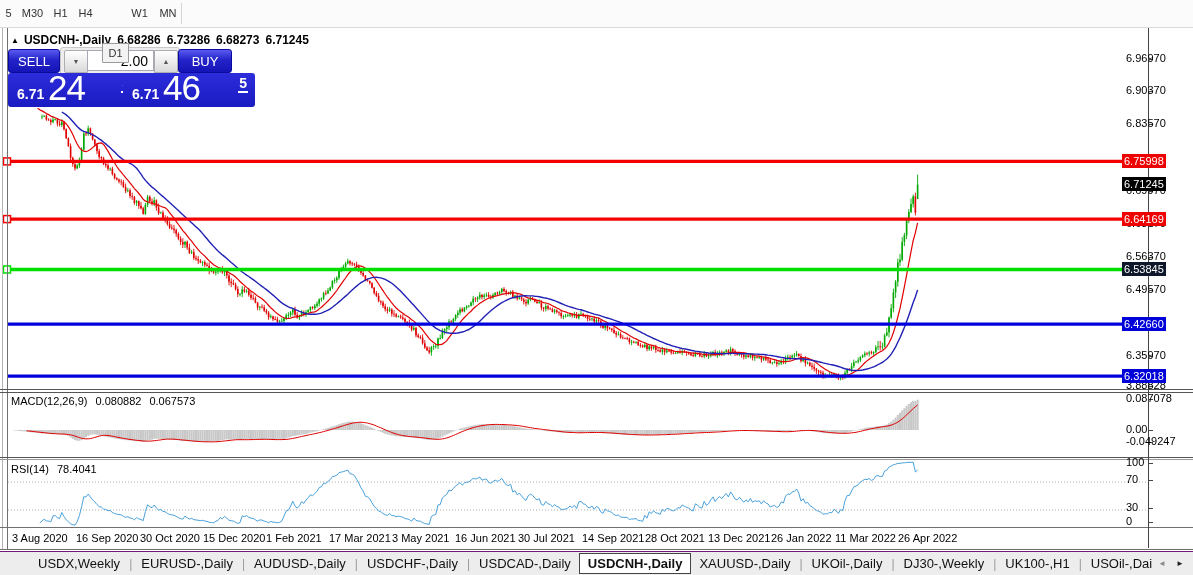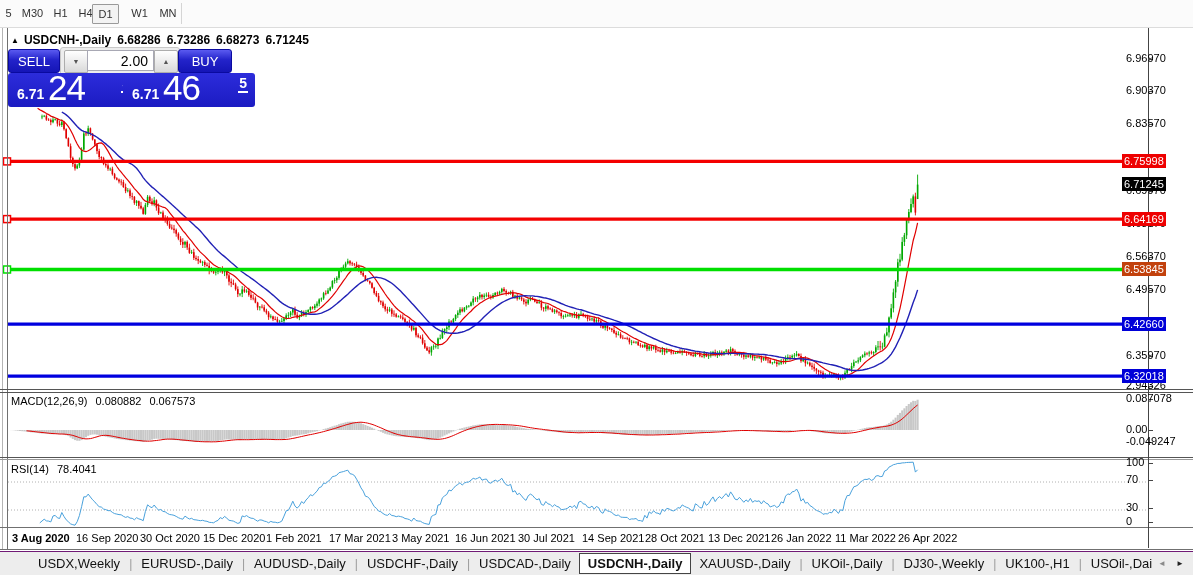--- a/index.html
+++ b/index.html
@@ -1348,21 +1348,21 @@
     <line x1="1148.5" y1="508.5" x2="1153" y2="508.5" stroke="#444444" stroke-width="1"></line>
     <line x1="1148.5" y1="522.5" x2="1153" y2="522.5" stroke="#444444" stroke-width="1"></line>
   </svg>
 
 <div class="toolbar">
   <div class="tbsep"></div>
 <div class="tf" style="left: 2px; width: 13px;">5</div>
     <div class="tf" style="left: 17px; width: 31px;">M30</div>
     <div class="tf" style="left: 49px; width: 23px;">H1</div>
     <div class="tf" style="left: 74px; width: 23px;">H4</div>
-    <div class="tf active" style="left: 92px; width: 25px;">D1</div>
+    <div class="tf active" style="left: 102px; width: 25px; margin-top: 39px;">D1</div>
     <div class="tf" style="left: 128px; width: 23px;">W1</div>
     <div class="tf" style="left: 154px; width: 28px;">MN</div>
   </div>
 
 <div class="chart-title"><span class="mk">▲</span><span>USDCNH-,Daily</span><span class="v">6.68286</span><span class="v">6.73286</span><span class="v">6.68273</span><span class="v">6.71245</span>
 </div>
 
 <div class="trade-panel">
   <div class="spin-bezel"></div>
   <button class="tp-btn sell">SELL</button>
@@ -1394,38 +1394,38 @@
 
 <div id="price-axis">
     <div class="pa-label" style="top: 52px;">6.96970</div>
     <div class="pa-label" style="top: 84px;">6.90370</div>
     <div class="pa-label" style="top: 117px;">6.83570</div>
     <div class="pa-label" style="top: 184px;">6.69970</div>
     <div class="pa-label" style="top: 217px;">6.63170</div>
     <div class="pa-label" style="top: 250px;">6.56370</div>
     <div class="pa-label" style="top: 283px;">6.49570</div>
     <div class="pa-label" style="top: 349px;">6.35970</div>
-    <div class="pa-label" style="top: 379px;">2.94326</div>
+    <div class="pa-label" style="top: 379px;">3.88828</div>
     <div class="pa-label" style="top: 392px;">0.087078</div>
     <div class="pa-label" style="top: 423px;">0.00</div>
     <div class="pa-label" style="top: 435px;">-0.049247</div>
     <div class="pa-label" style="top: 456px;">100</div>
     <div class="pa-label" style="top: 473px;">70</div>
     <div class="pa-label" style="top: 501px;">30</div>
     <div class="pa-label" style="top: 515px;">0</div>
     <div class="pa-tag" style="top: 154px; background: rgb(238, 0, 0);">6.75998</div>
     <div class="pa-tag" style="top: 177px; background: rgb(0, 0, 0);">6.71245</div>
     <div class="pa-tag" style="top: 212px; background: rgb(238, 0, 0);">6.64169</div>
-    <div class="pa-tag" style="top: 262px; background: #c2410c;">6.53845</div>
+    <div class="pa-tag" style="top: 262px; background: #0f172a;">6.53845</div>
     <div class="pa-tag" style="top: 317px; background: rgb(0, 0, 216);">6.42660</div>
     <div class="pa-tag" style="top: 369px; background: rgb(0, 0, 216);">6.32018</div>
   </div>
 
 <div id="date-axis">
-    <div class="da-label" style="left: 12px; font-weight: bold;">3 Aug 2020</div>
+    <div class="da-label" style="left: 12px;">3 Aug 2020</div>
     <div class="da-label" style="left: 76px;">16 Sep 2020</div>
     <div class="da-label" style="left: 140px;">30 Oct 2020</div>
     <div class="da-label" style="left: 203px;">15 Dec 2020</div>
     <div class="da-label" style="left: 266px;">1 Feb 2021</div>
     <div class="da-label" style="left: 329px;">17 Mar 2021</div>
     <div class="da-label" style="left: 392px;">3 May 2021</div>
     <div class="da-label" style="left: 455px;">16 Jun 2021</div>
     <div class="da-label" style="left: 518px;">30 Jul 2021</div>
     <div class="da-label" style="left: 582px;">14 Sep 2021</div>
     <div class="da-label" style="left: 645px;">28 Oct 2021</div>

